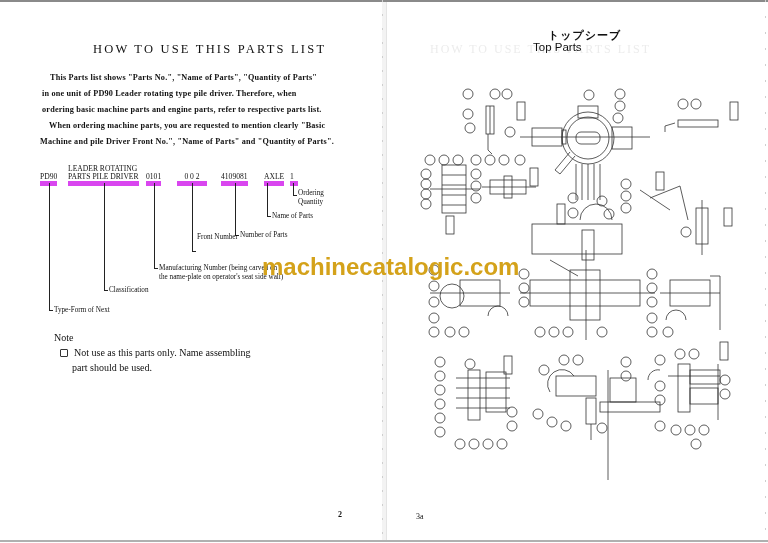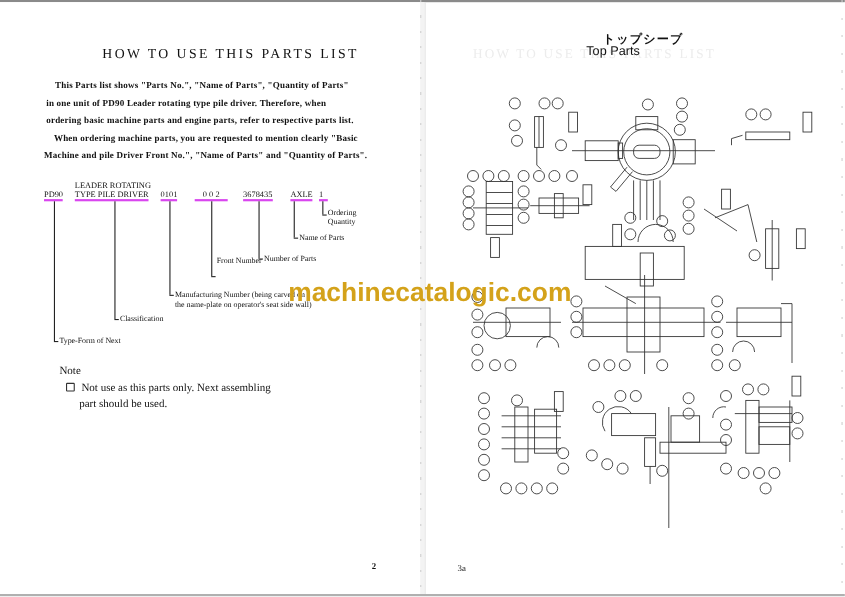--- a/index.html
+++ b/index.html
@@ -19,21 +19,21 @@
     background: repeating-linear-gradient(to bottom, #cfcfcf 0 2px, transparent 2px 14px); }
   .right-edge { position: absolute; left: 765px; top: 0; width: 1px; height: 543px;
     background: repeating-linear-gradient(to bottom, #cfcfcf 0 2px, transparent 2px 16px); }
 
   .h-title { position: absolute; left: 93px; top: 42px; font-family: "Liberation Serif", serif;
     font-size: 12.5px; letter-spacing: 2.2px; white-space: nowrap; }
   .para { position: absolute; font-family: "Liberation Serif", serif; font-size: 8.2px;
     font-weight: bold; white-space: nowrap; letter-spacing: 0.2px; }
 
   .code { position: absolute; font-family: "Liberation Serif", serif; font-size: 7.6px; white-space: nowrap; }
-  .code-u { border-bottom: 2px solid #d946ef; padding-bottom: 0; }
+  .code-u { border-bottom: 5px solid #d946ef; padding-bottom: 0; }
   .vline { position: absolute; width: 1px; background: #222; }
   .hline { position: absolute; height: 1px; background: #222; }
   .lbl { position: absolute; font-family: "Liberation Serif", serif; font-size: 7.2px; white-space: nowrap; }
 
   .note { position: absolute; font-family: Liberation Serif, serif; font-size: 10px; white-space: nowrap; }
   .checkbox { display: inline-block; width: 6px; height: 6px; border: 1px solid #333; border-radius: 1px;
     vertical-align: -1px; margin-right: 6px; }
   .pagenum { position: absolute; font-family: "Liberation Serif", serif; font-size: 8px; font-weight: bold; }
 
   .jp-title { position: absolute; left: 548px; top: 28px; font-family: "DejaVu Sans", sans-serif;
@@ -56,24 +56,24 @@
 <div class="h-title">HOW TO USE THIS PARTS LIST</div>
 
 <div class="para" style="left:50px;top:73px;">This Parts list shows "Parts No.", "Name of Parts", "Quantity of Parts"</div>
 <div class="para" style="left:42px;top:89px;">in one unit of PD90 Leader rotating type pile driver.  Therefore, when</div>
 <div class="para" style="left:42px;top:105px;text-align:center;">ordering basic machine parts and engine parts,  refer to respective parts list.</div>
 <div class="para" style="left:49px;top:121px;">When ordering machine parts,  you are requested to mention clearly "Basic</div>
 <div class="para" style="left:40px;top:137px;">Machine and pile Driver Front No.", "Name of Parts" and "Quantity of Parts".</div>
 
 <div class="code" style="left:68px;top:164px;">LEADER ROTATING</div>
 <div class="code code-u" style="left:40px;top:172px;">PD90</div>
-<div class="code code-u" style="left:68px;top:172px;">TYPE PILE DRIVER</div>
+<div class="code code-u" style="left:68px;top:172px;">PARTS PILE DRIVER</div>
 <div class="code code-u" style="left:146px;top:172px;">0101</div>
 <div class="code code-u" style="left:177px;top:172px;width:30px;text-align:center;">0 0 2</div>
-<div class="code code-u" style="left:221px;top:172px;">3678435</div>
+<div class="code code-u" style="left:221px;top:172px;">4109081</div>
 <div class="code code-u" style="left:264px;top:172px;">AXLE</div>
 <div class="code code-u" style="left:290px;top:172px;width:8px;">1</div>
 
 <div class="vline" style="left:293px;top:183px;height:12px;"></div>
 <div class="hline" style="left:293px;top:195px;width:4px;"></div>
 <div class="lbl" style="left:298px;top:189px;">Ordering</div>
 <div class="lbl" style="left:298px;top:198px;">Quantity</div>
 
 <div class="vline" style="left:267px;top:183px;height:33px;"></div>
 <div class="hline" style="left:267px;top:216px;width:4px;"></div>
@@ -94,21 +94,21 @@
 
 <div class="vline" style="left:104px;top:183px;height:107px;"></div>
 <div class="hline" style="left:104px;top:290px;width:4px;"></div>
 <div class="lbl" style="left:109px;top:286px;">Classification</div>
 
 <div class="vline" style="left:49px;top:183px;height:127px;"></div>
 <div class="hline" style="left:49px;top:310px;width:4px;"></div>
 <div class="lbl" style="left:54px;top:306px;">Type-Form of Next</div>
 
 <div class="note" style="left:54px;top:332px;">Note</div>
-<div class="note" style="left:60px;top:347px;"><span class="checkbox"></span><span>Not use as this parts only.  Next assembling</span></div>
+<div class="note" style="left:60px;top:347px;"><span class="checkbox"></span><span>Not use as this parts only.  Name assembling</span></div>
 <div class="note" style="left:72px;top:362px;">part should be used.</div>
 
 <div class="pagenum" style="left:338px;top:510px;">2</div>
 
 <div class="gutter"></div>
 <div class="gutter-ticks"></div>
 <div class="right-edge"></div>
 
 <div class="page page-right" style="background:transparent;"></div>
 

